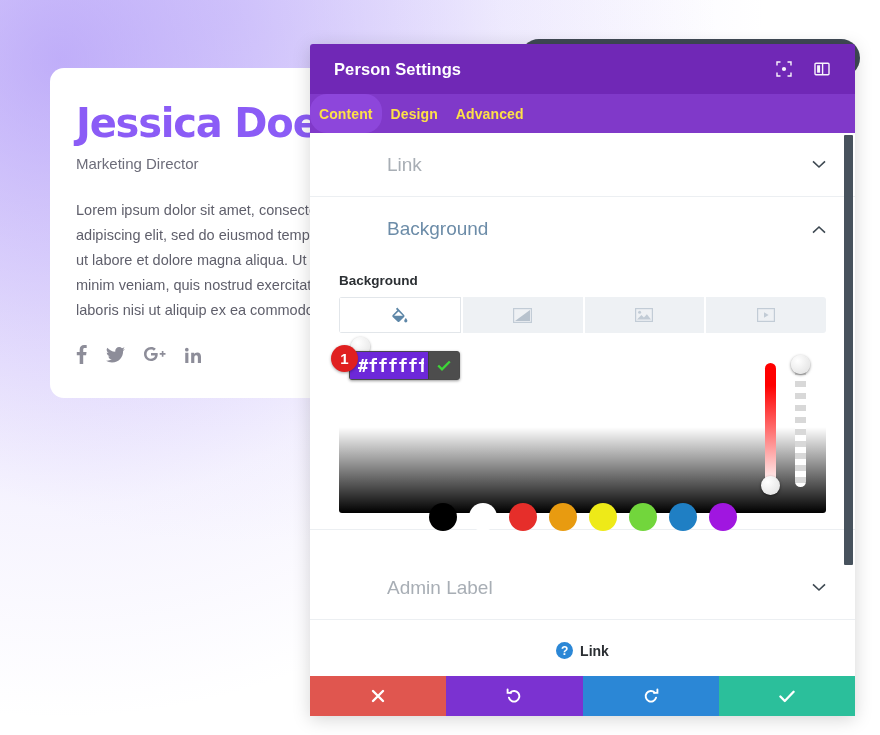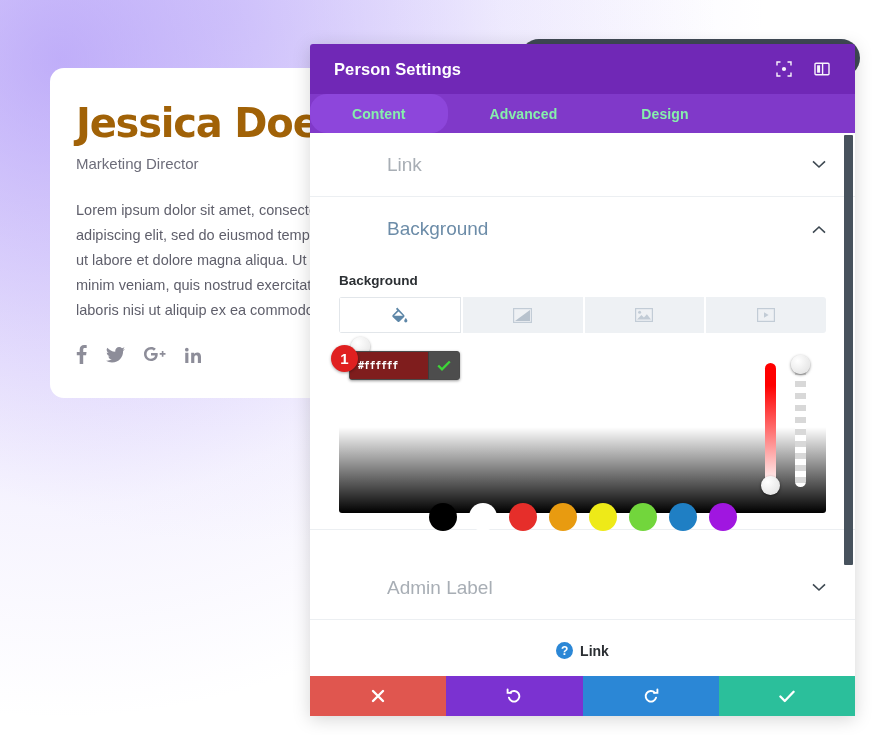--- a/index.html
+++ b/index.html
@@ -31,21 +31,21 @@
     min-height: 330px;
     background: #ffffff;
     border-radius: 14px 14px 14px 14px;
     padding: 34px 34px 30px 26px;
   }
 
   #person-name {
     font-size: 40px;
     font-weight: 800;
     letter-spacing: -1.2px;
-    color: #a16207;
+    color: #8b5cf6;
     line-height: 1.05;
     white-space: nowrap;
     font-family: "DejaVu Sans", sans-serif;
   }
 
   #person-role {
     margin-top: 11px;
     font-size: 15px;
     color: #6d6d7a;
     font-weight: 400;
@@ -130,22 +130,22 @@
     height: 39px;
     background: #8039c9;
     display: flex;
     align-items: stretch;
     flex: 0 0 auto;
   }
   .tab {
     display: flex;
     align-items: center;
     justify-content: center;
-    padding: 0 42px;
-    color: #86efac;
+    padding: 0 9px;
+    color: #fde047;
     font-size: 14px;
     font-weight: 700;
     cursor: pointer;
     letter-spacing: 0.1px;
     border-radius: 17px;
   }
   .tab.active { background: #8d46db; }
 
   #modal-body {
     flex: 1 1 auto;
@@ -241,26 +241,26 @@
     display: flex;
     align-items: stretch;
     background: #6e6e6e;
     border: 1px solid #4a4a4a;
     border-radius: 3px;
     box-shadow: 0 1px 3px rgba(0,0,0,0.4);
     z-index: 6;
   }
   #hex-input {
     width: 78px;
-    background: #7f1d1d;
+    background: #6d28d9;
     border: none;
     outline: none;
     color: #ffffff;
     font-family: "DejaVu Sans Mono", monospace;
-    font-size: 10px;
+    font-size: 17px;
     font-weight: 700;
     padding: 0 4px 0 8px;
     letter-spacing: -0.3px;
   }
   #hex-ok {
     width: 31px;
     background: #4d4d4d;
     display: flex;
     align-items: center;
     justify-content: center;
@@ -443,22 +443,22 @@
       <svg width="16" height="16" viewBox="0 0 16 16" fill="none" stroke="#ffffff" stroke-width="1.4">
         <rect x="1" y="2.2" width="14" height="11.6" rx="1"></rect>
         <rect x="3.1" y="4.3" width="3" height="7.4" fill="#ffffff" stroke="none"></rect>
         <path d="M8.6 2.2v11.6"></path>
       </svg>
     </div>
   </div>
 
   <div id="modal-tabs">
     <div class="tab active">Content</div>
+    <div class="tab">Design</div>
     <div class="tab">Advanced</div>
-    <div class="tab">Design</div>
   </div>
 
   <div id="modal-body">
 
     <div class="accordion-row">
       <span class="accordion-title">Link</span>
       <span class="chev">
         <svg width="14" height="9" viewBox="0 0 14 9" fill="none" stroke="#3d4851" stroke-width="1.6">
             <path d="M1 1.3 7 7l6-5.7"></path>
           </svg>

